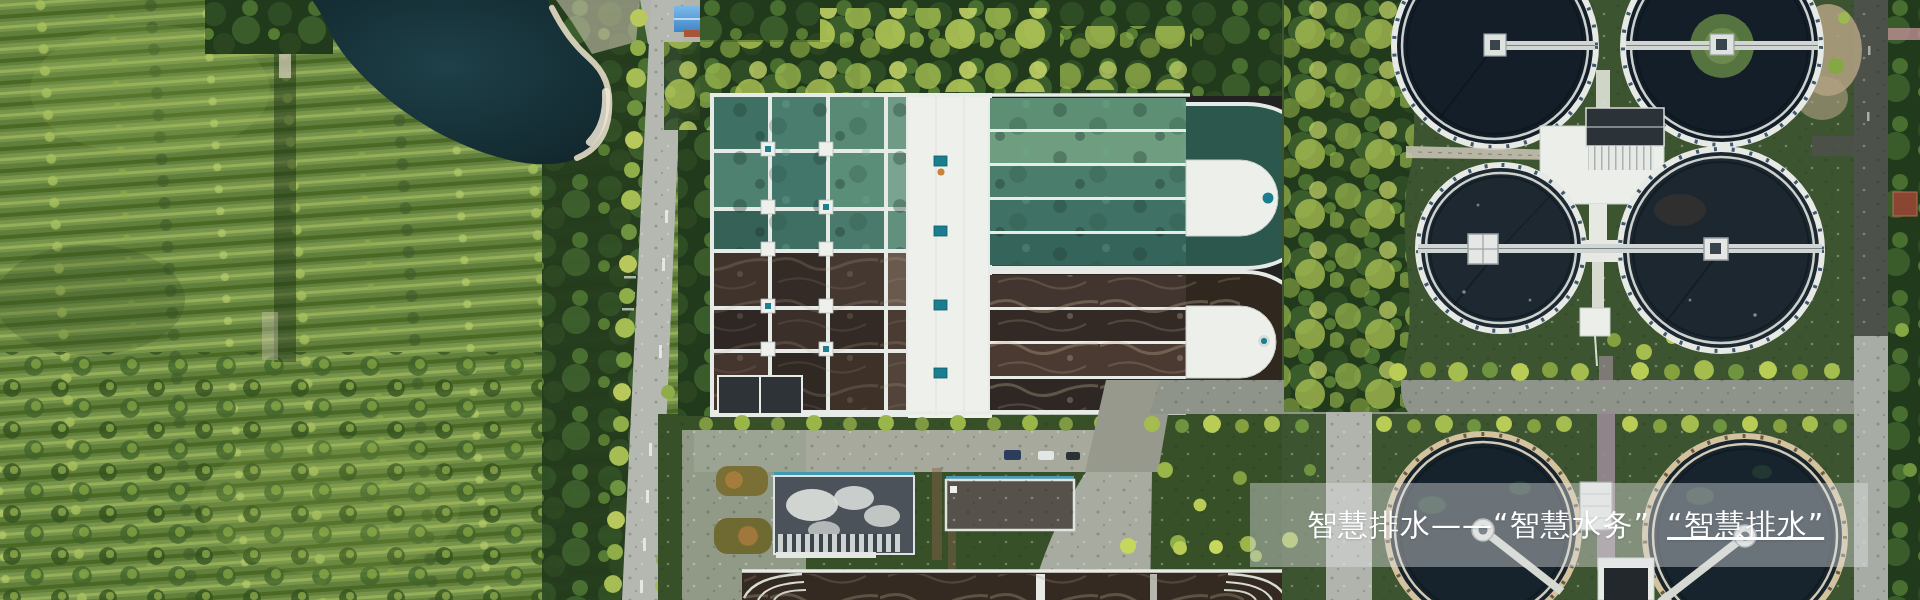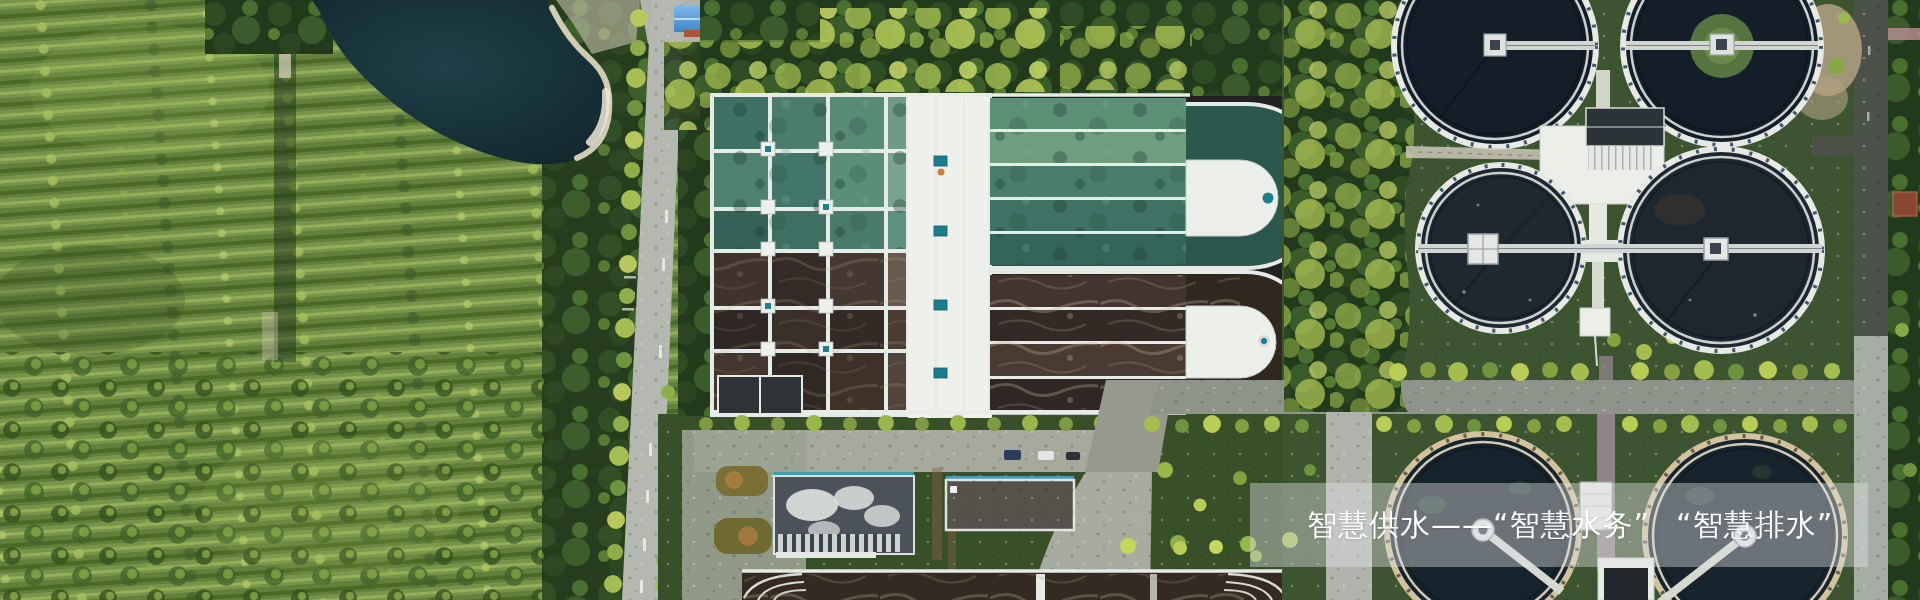--- a/index.html
+++ b/index.html
@@ -4,21 +4,21 @@
 <style>
   html,body{margin:0;padding:0;background:#222;}
   .stage{position:relative;width:1920px;height:600px;overflow:hidden;
          font-family:"DejaVu Sans","Liberation Sans",sans-serif;}
   .stage svg{position:absolute;left:0;top:0;display:block;}
   .caption-overlay{position:absolute;left:1250px;top:483px;width:618px;height:84px;
     background:rgba(223,227,229,0.42);display:flex;align-items:center;
     padding-left:57px;box-sizing:border-box;}
   .cap{font-size:30px;line-height:1;color:#fff;letter-spacing:1px;white-space:nowrap;
        text-shadow:0 1px 2px rgba(20,30,40,.18);}
-  .cap .gap{margin-left:26px;}
+  .cap .gap{margin-left:17px;text-decoration:underline;}
 </style>
 </head>
 <body>
 
 <div class="stage">
 <svg width="1920" height="600" viewBox="0 0 1920 600">
 <defs>
   <pattern id="rows" width="240" height="22" patternUnits="userSpaceOnUse" patternTransform="rotate(-4)">
     <rect width="240" height="22" fill="#61803c"></rect>
     <rect width="240" height="10" fill="#77944a"></rect>
@@ -546,15 +546,15 @@
   <rect x="1598" y="558" width="56" height="42" fill="#e9ebe7" stroke="#c8cec8" stroke-width="1"></rect>
   <rect x="1604" y="568" width="44" height="32" fill="#23282c"></rect>
   <rect x="1580" y="482" width="32" height="48" fill="#e7e9e5" stroke="#a0a6a6" stroke-width="1.2"></rect>
   <line x1="1582" y1="494" x2="1610" y2="494" stroke="#b8bebe" stroke-width="1"></line>
   <line x1="1582" y1="506" x2="1610" y2="506" stroke="#b8bebe" stroke-width="1"></line>
   <line x1="1582" y1="518" x2="1610" y2="518" stroke="#b8bebe" stroke-width="1"></line>
 </g>
 </svg>
 
 <div class="caption-overlay">
-  <span class="cap"><span>智慧供水</span><span>——</span><span>“智慧水务”</span><span class="gap">“智慧排水”</span></span>
+  <span class="cap"><span>智慧排水</span><span>——</span><span>“智慧水务”</span><span class="gap">“智慧排水”</span></span>
 </div>
 </div>
 
 </body></html>

